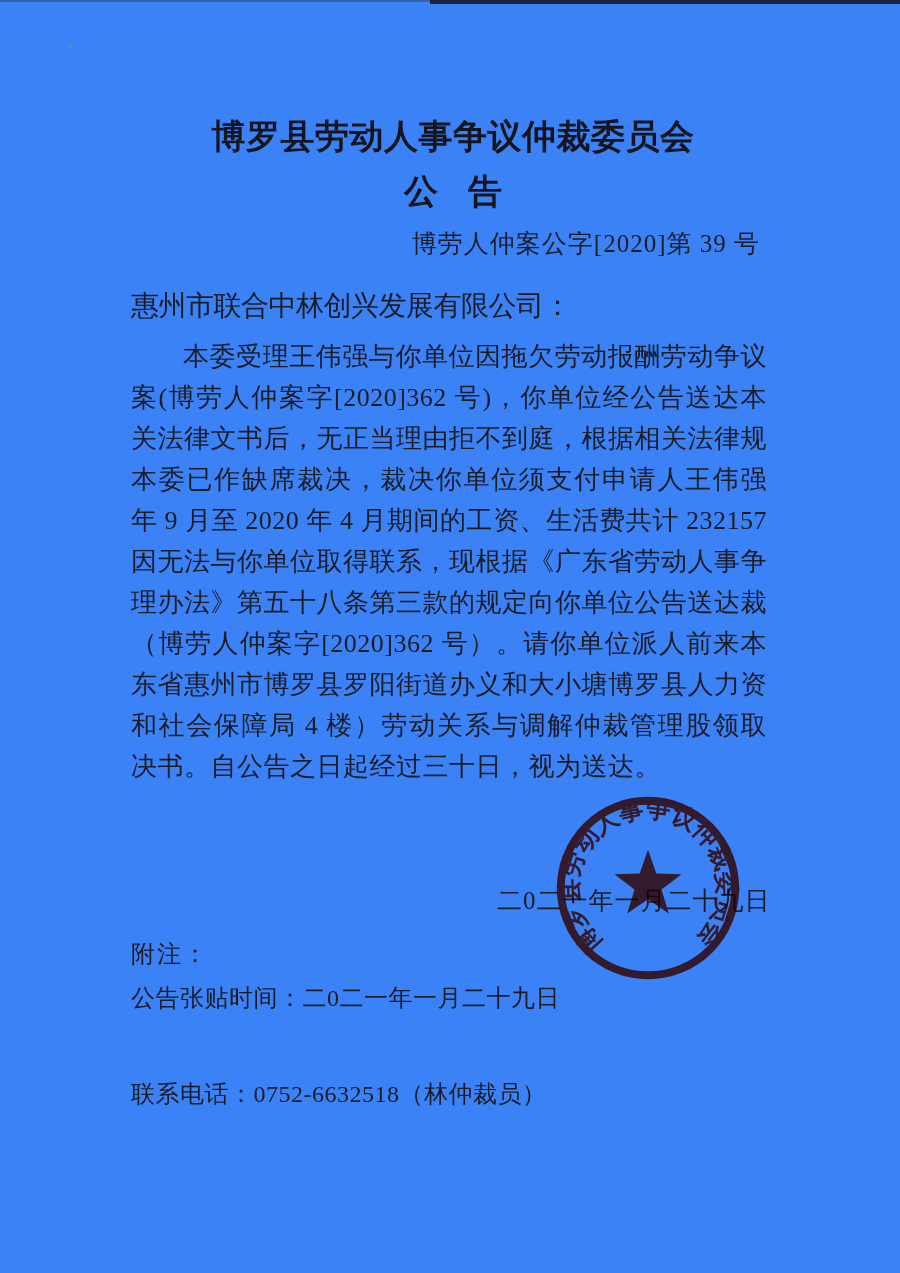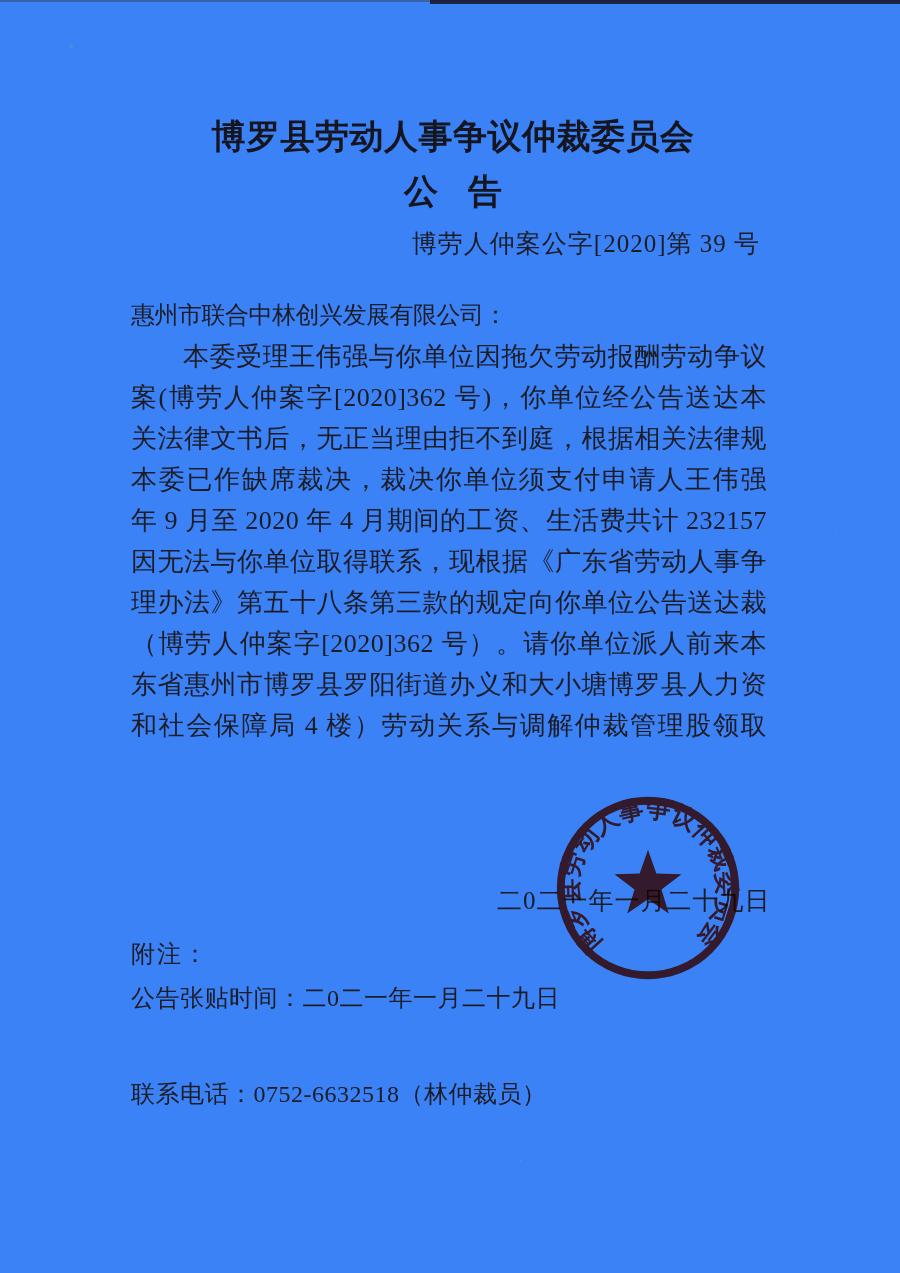--- a/index.html
+++ b/index.html
@@ -48,21 +48,21 @@
     display:flex;justify-content:center;gap:30px;
     font-size:34px;font-weight:bold;
     color:#15151f;
   }
   .doc-number{
     position:absolute;top:227px;right:140px;
     font-size:25px;letter-spacing:1px;
   }
   .addressee{
     position:absolute;top:287px;left:131px;
-    font-size:24px;letter-spacing:-0.5px;margin-top:12px;
+    font-size:28px;letter-spacing:-0.5px;
   }
   .body-para{
     position:absolute;top:336px;left:131px;width:636px;
     font-size:26px;line-height:41px;
   }
   .body-para .ln{
     text-align:justify;
     text-align-last:justify;
     text-justify:inter-character;
     height:41px;overflow:hidden;
@@ -119,20 +119,21 @@
     <div class="ln first">本委受理王伟强与你单位因拖欠劳动报酬劳动争议一</div>
     <div class="ln">案(博劳人仲案字[2020]362 号)，你单位经公告送达本案相</div>
     <div class="ln">关法律文书后，无正当理由拒不到庭，根据相关法律规定，</div>
     <div class="ln">本委已作缺席裁决，裁决你单位须支付申请人王伟强 2018</div>
     <div class="ln">年 9 月至 2020 年 4 月期间的工资、生活费共计 232157 元。</div>
     <div class="ln">因无法与你单位取得联系，现根据《广东省劳动人事争议处</div>
     <div class="ln">理办法》第五十八条第三款的规定向你单位公告送达裁决书</div>
     <div class="ln">（博劳人仲案字[2020]362 号）。请你单位派人前来本委（广</div>
     <div class="ln">东省惠州市博罗县罗阳街道办义和大小塘博罗县人力资源</div>
     <div class="ln">和社会保障局 4 楼）劳动关系与调解仲裁管理股领取仲裁裁</div>
+    <div class="ln last">决书。自公告之日起经过三十日，视为送达。</div>
   </div>
 
   <div class="date-line">二0二一年一月二十九日</div>
 
   <div class="note-label">附注：</div>
 
   <div class="post-time">公告张贴时间：二0二一年一月二十九日</div>
 
   <div class="contact-line">联系电话：0752-6632518（林仲裁员）</div>
 

